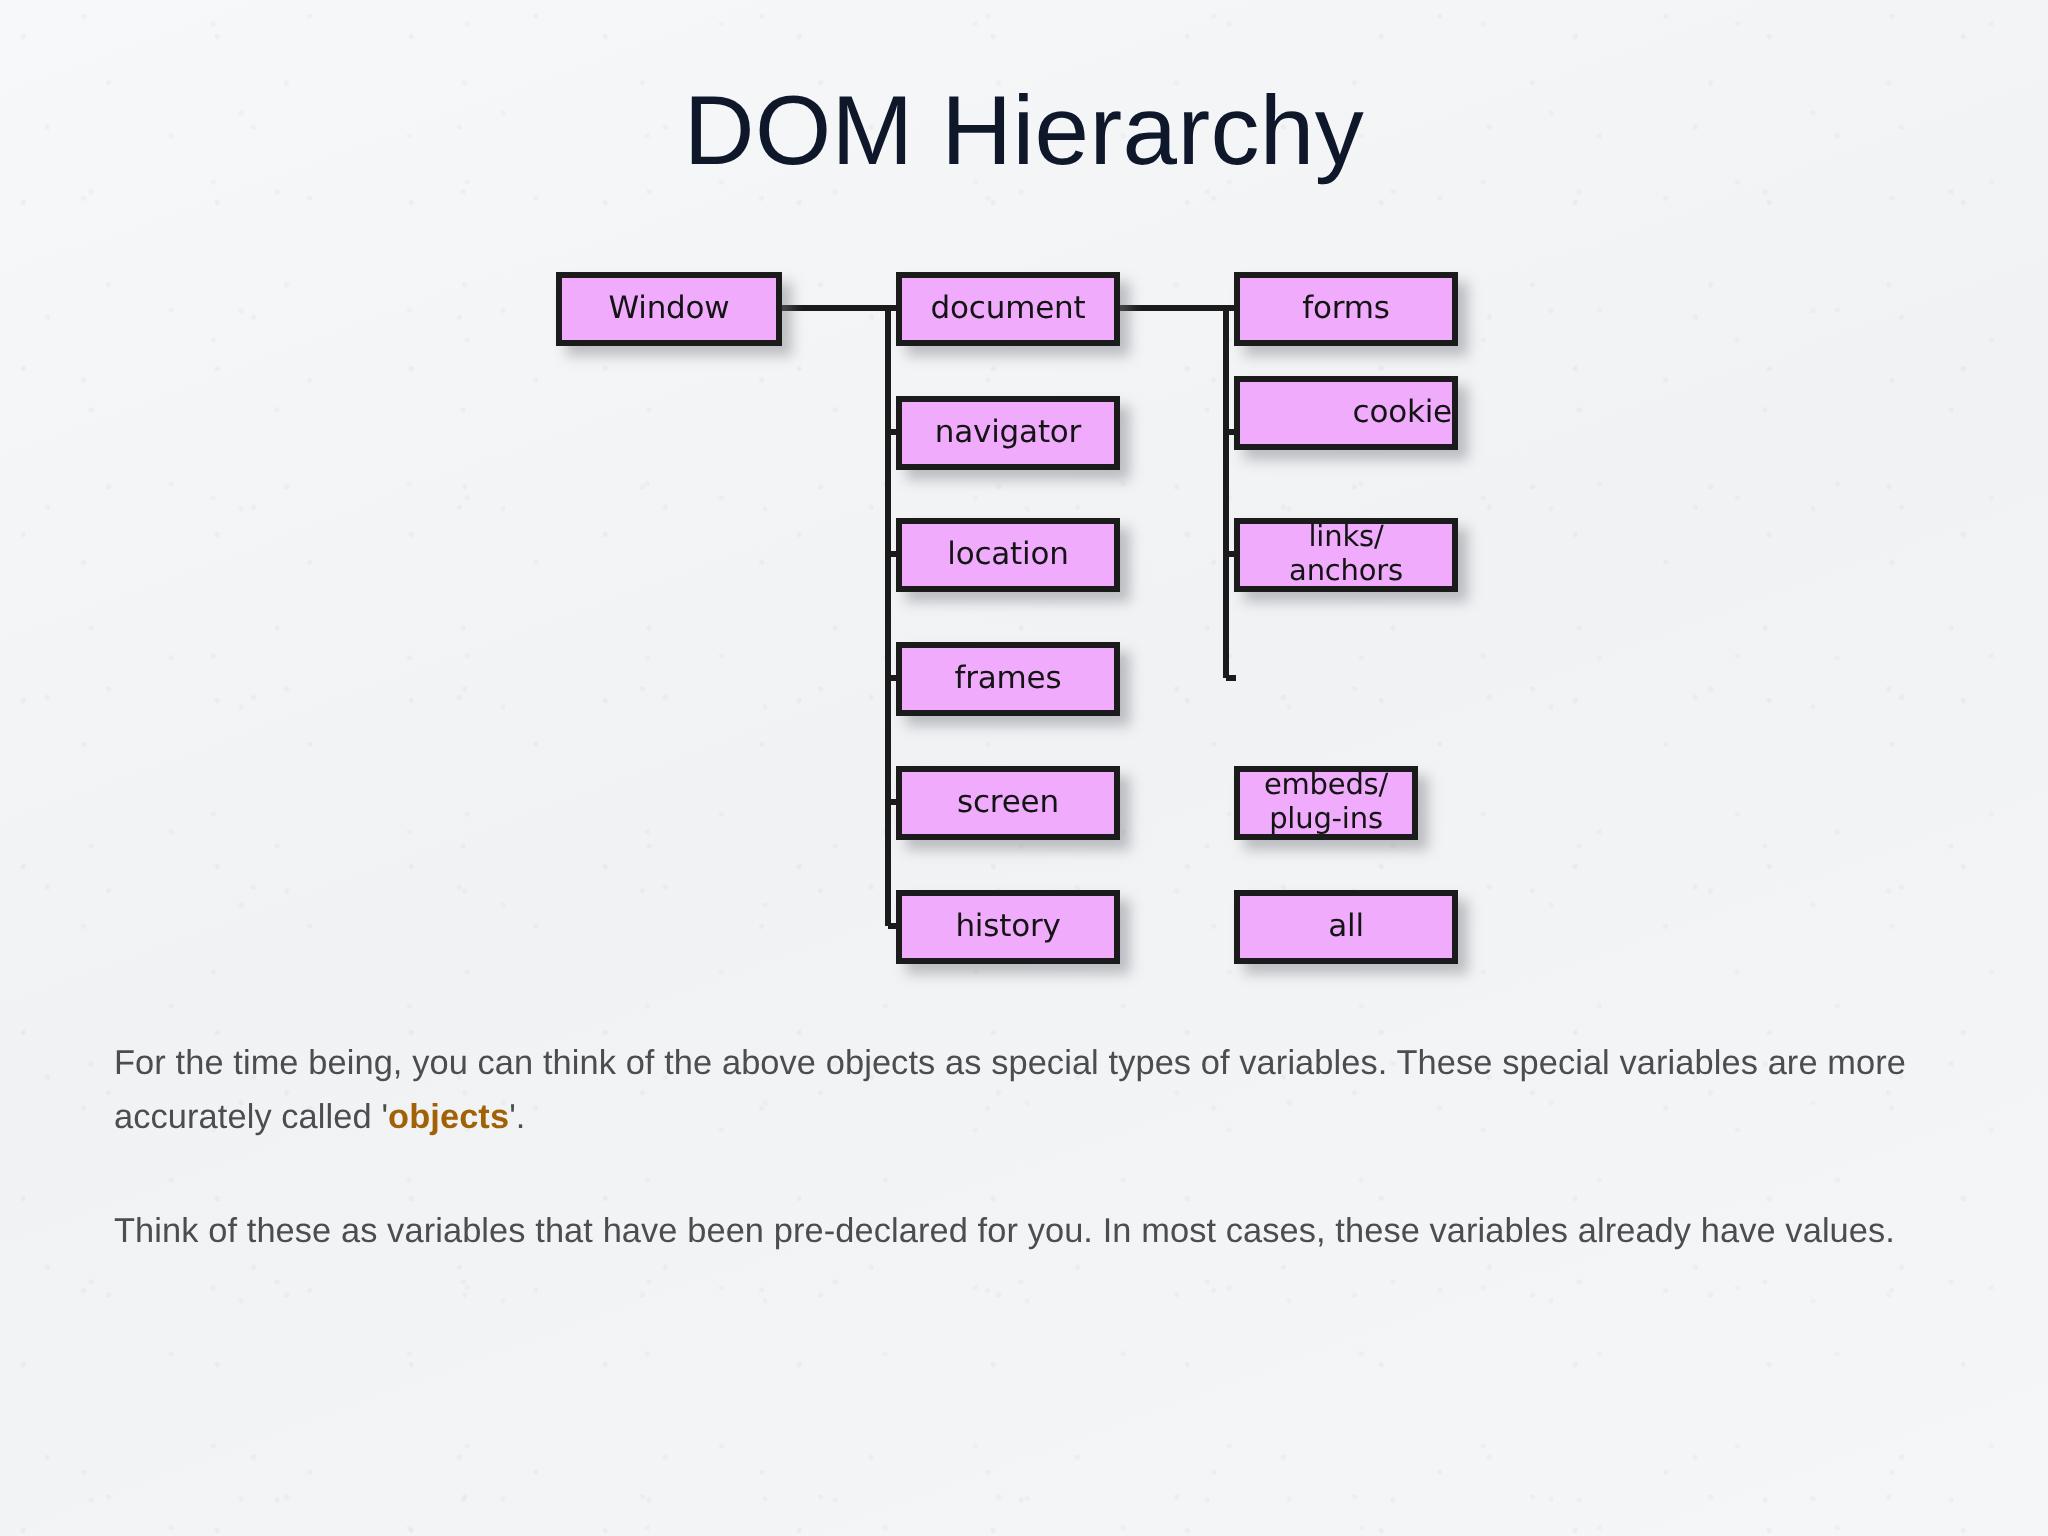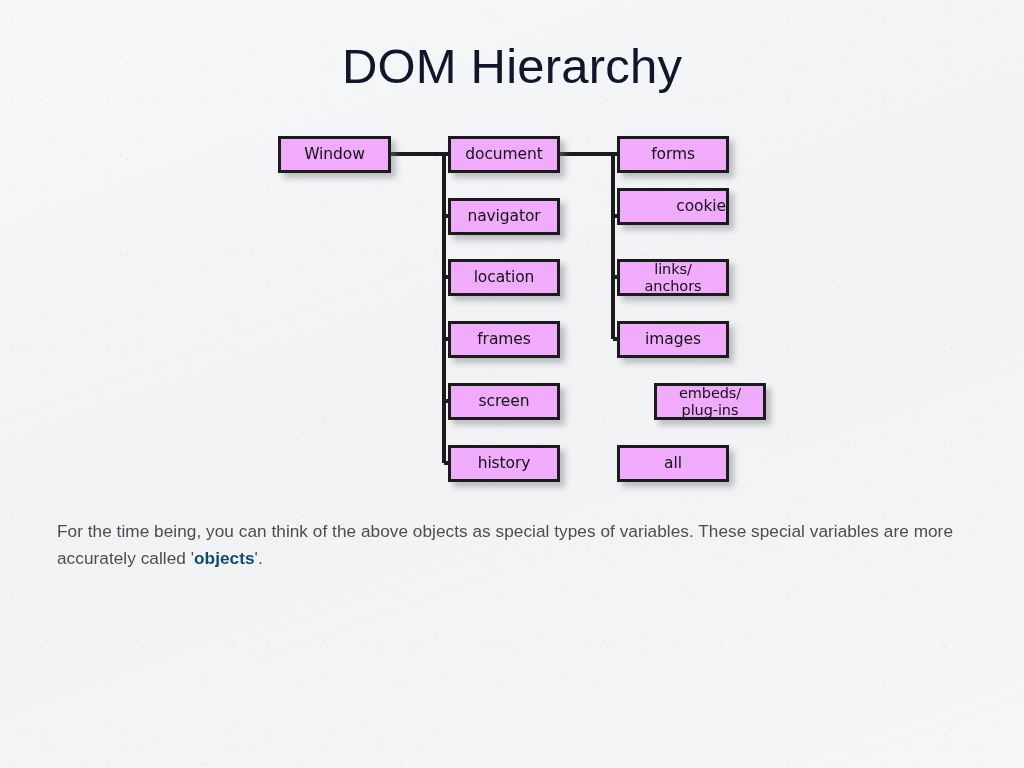--- a/index.html
+++ b/index.html
@@ -89,21 +89,21 @@
   }
   .para {
     font-family: "Liberation Sans", sans-serif;
     font-size: 17.2px;
     line-height: 27px;
     color: #4c4d50;
     margin: 0 0 30px 0;
     letter-spacing: 0.05px;
   }
   .para:last-child { margin-bottom: 0; }
-  .para b { font-weight: 700; color: #0c4a6e; }
+  .para b { font-weight: 700; color: #a16207; }
 </style>
 </head>
 <body>
 
 <div class="slide-title">DOM Hierarchy</div>
 
 <div class="diagram">
 
   <svg width="1024" height="520">
     <g stroke="#1b1b1b" stroke-width="3.2" fill="none" shape-rendering="crispEdges">
@@ -158,32 +158,30 @@
   </div>
   <div class="node" style="left:617px; top:188px; width:112px; height:37px;justify-content:flex-end;">
     <span class="lbl">cookie</span>
   </div>
   <div class="node two-line" style="left:617px; top:259px; width:112px; height:37px;">
     <div>
       <span class="lbl">links/</span>
       <span class="lbl">anchors</span>
     </div>
   </div>
-  <div class="node" style="left:617px; top:321px; width:112px; height:37px;">
-    <span class="lbl">images</span>
-  </div>
-  <div class="node two-line" style="left:617px; top:383px; width:112px; height:37px;margin-left:37px;">
+  <div class="node two-line" style="left:617px; top:383px; width:92px; height:37px;">
     <div>
       <span class="lbl">embeds/</span>
       <span class="lbl">plug-ins</span>
     </div>
   </div>
   <div class="node" style="left:617px; top:445px; width:112px; height:37px;justify-content:center;">
     <span class="lbl">all</span>
   </div>
 
 </div>
 
 <div class="body-copy">
   <p class="para"><span>For the time being, you can think of the above objects as special types of variables. These special variables are more accurately called '</span><b>objects</b><span>'.</span></p>
 
+  <p class="para">Think of these as variables that have been pre-declared for you. In most cases, these variables already have values.</p>
 
 </div>
 
 </body></html>

